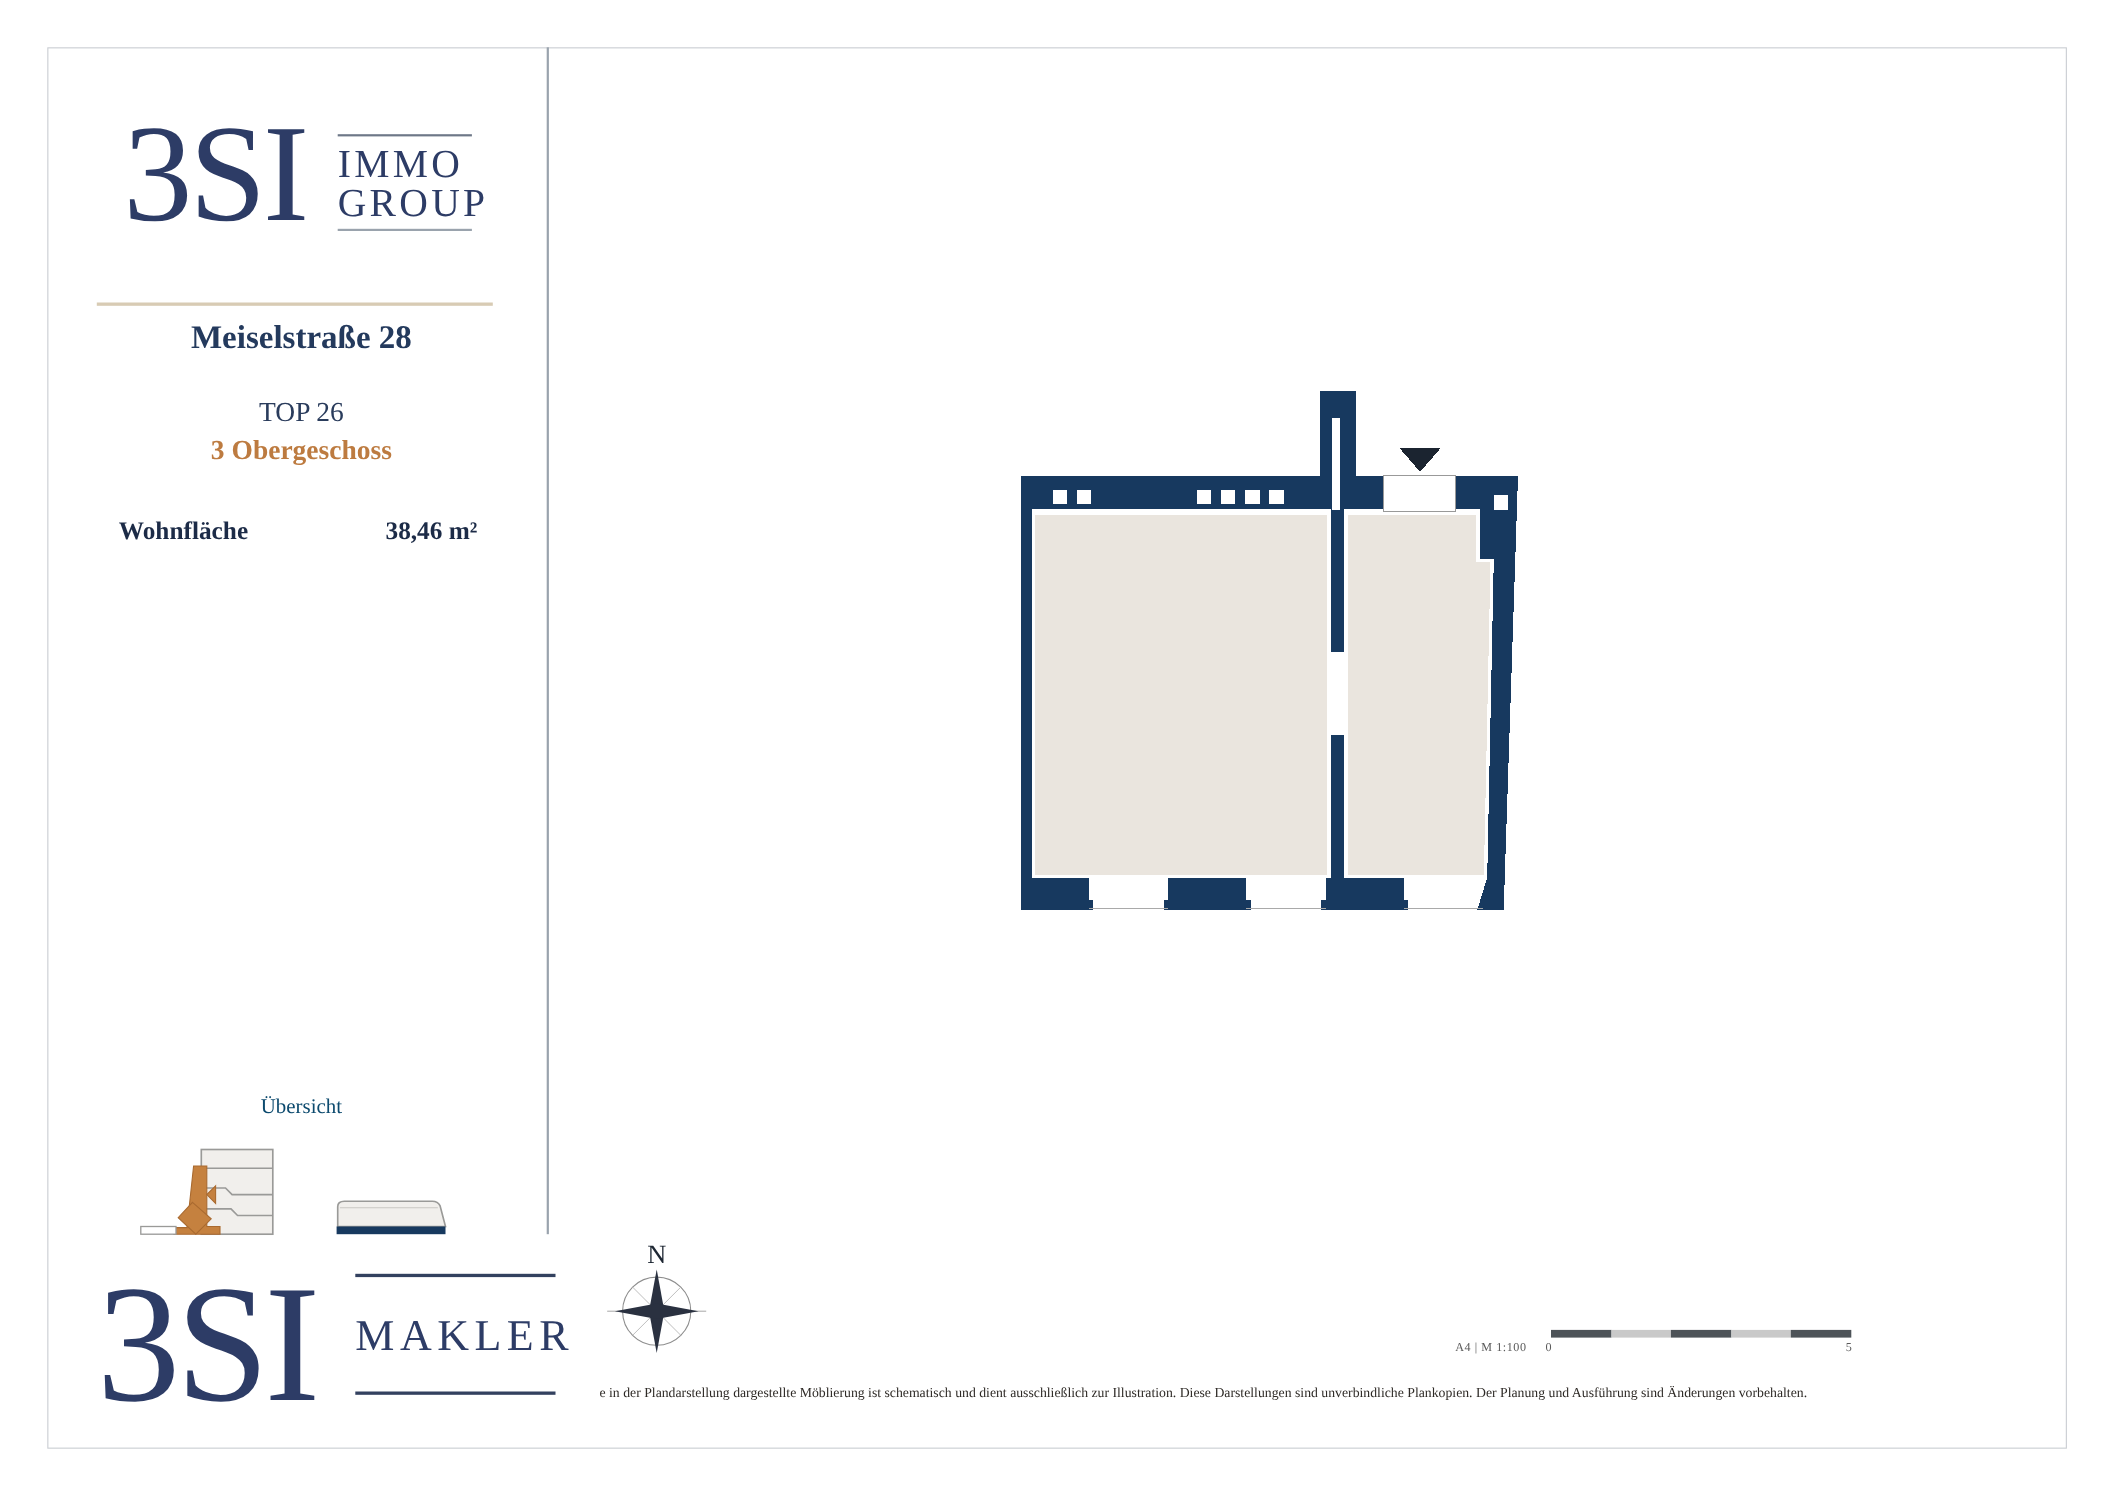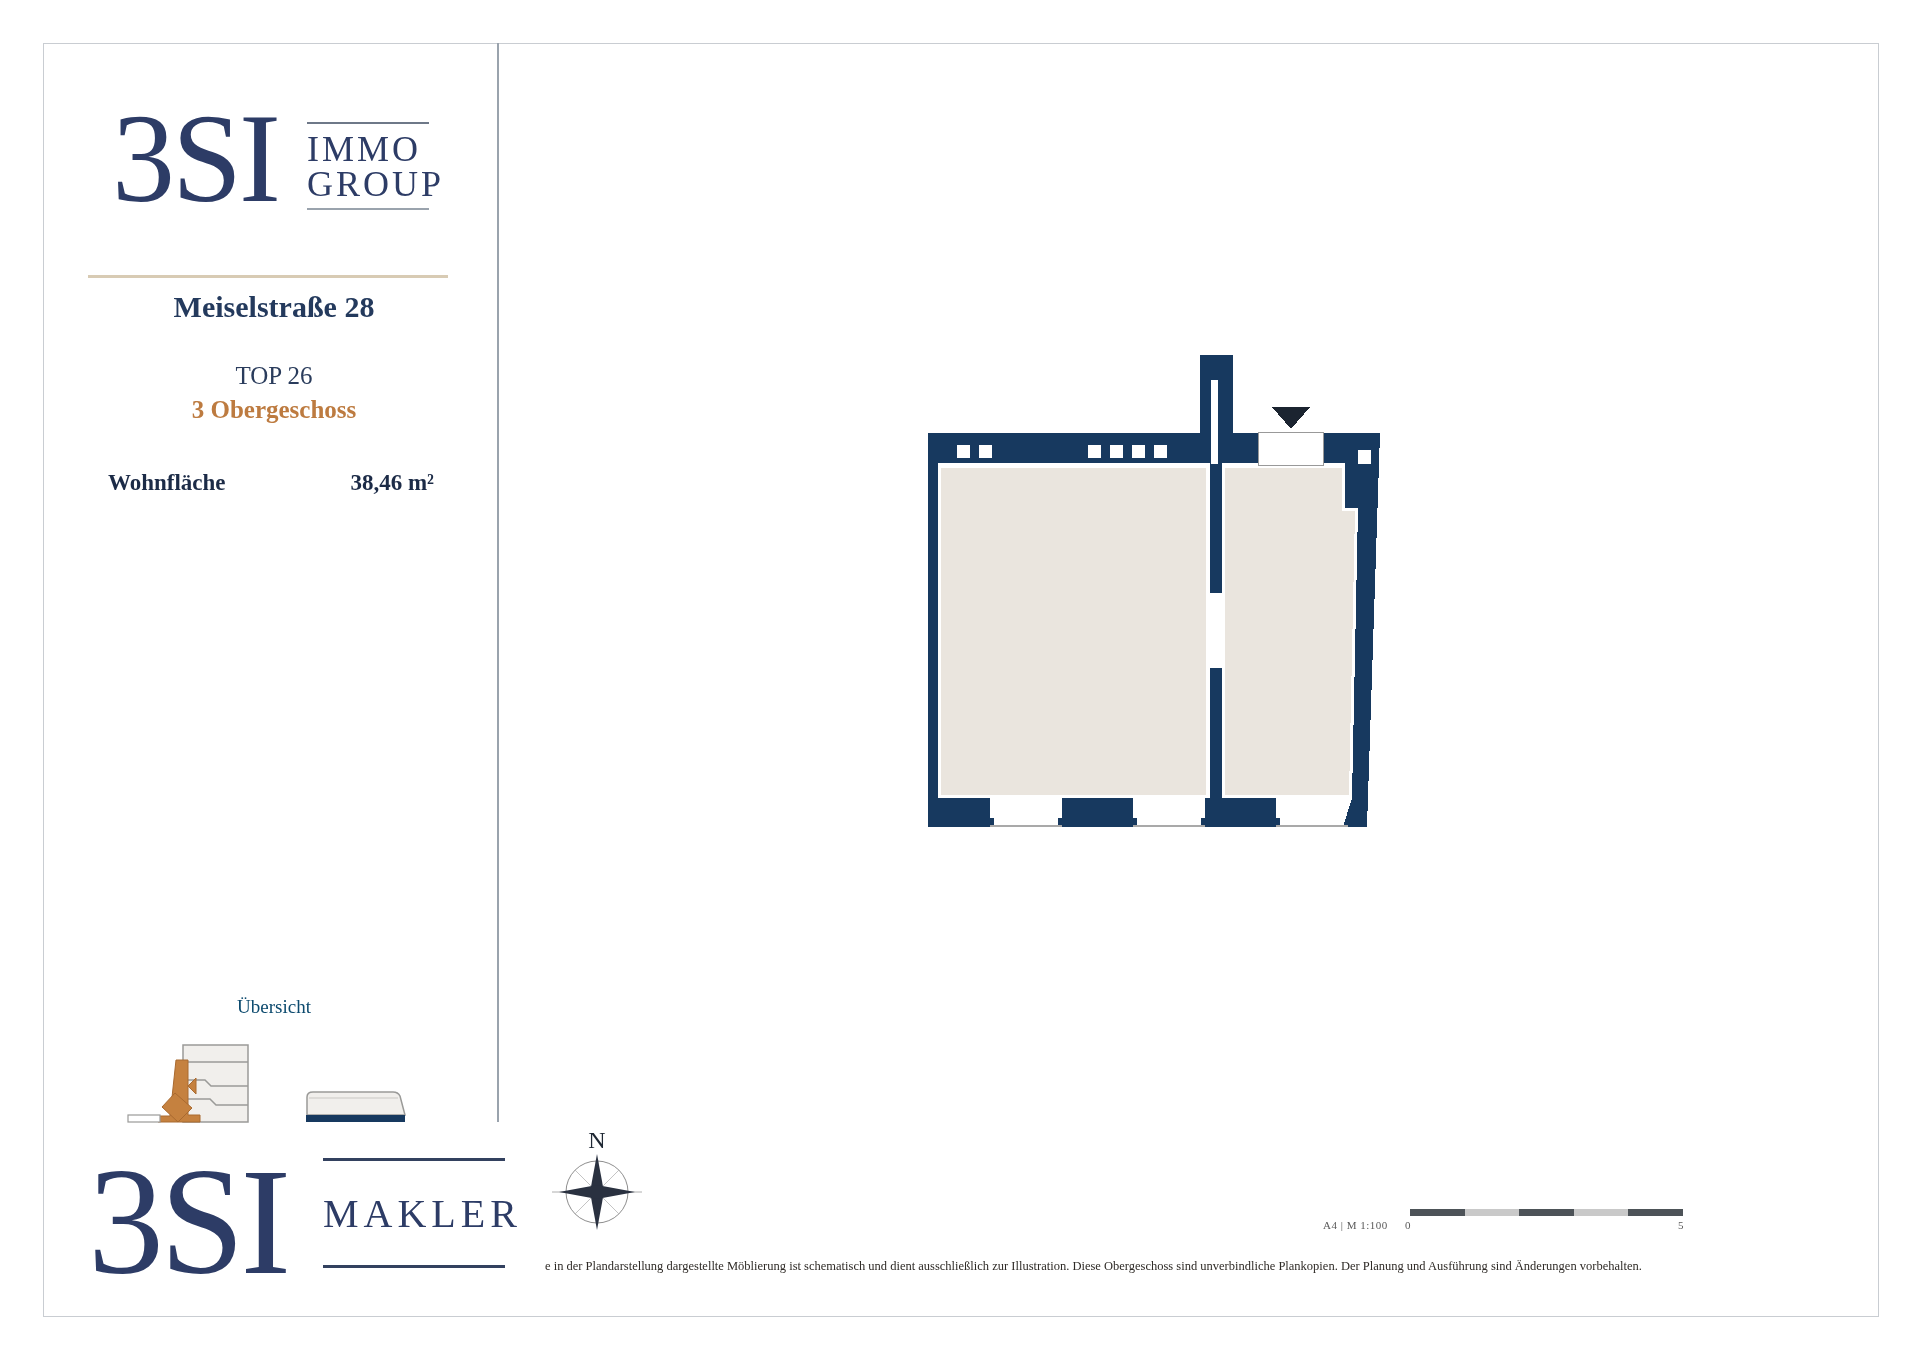--- a/index.html
+++ b/index.html
@@ -157,16 +157,16 @@
   <div id="scale-bar" class="abs">
     <div class="seg-dark"></div>
     <div class="seg-light"></div>
     <div class="seg-dark"></div>
     <div class="seg-light"></div>
     <div class="seg-dark"></div>
   </div>
   <div id="scale-five" class="abs">5</div>
 
   <div id="disclaimer" class="abs">
-    <div>e in der Plandarstellung dargestellte Möblierung ist schematisch und dient ausschließlich zur Illustration. Diese Obergeschoss sind unverbindliche Plankopien. Der Planung und Ausführung sind Änderungen vorbehalten.</div>
+    <div>e in der Plandarstellung dargestellte Möblierung ist schematisch und dient ausschließlich zur Illustration. Diese Darstellungen sind unverbindliche Plankopien. Der Planung und Ausführung sind Änderungen vorbehalten.</div>
   </div>
 
 </div>
 
 </body></html>

